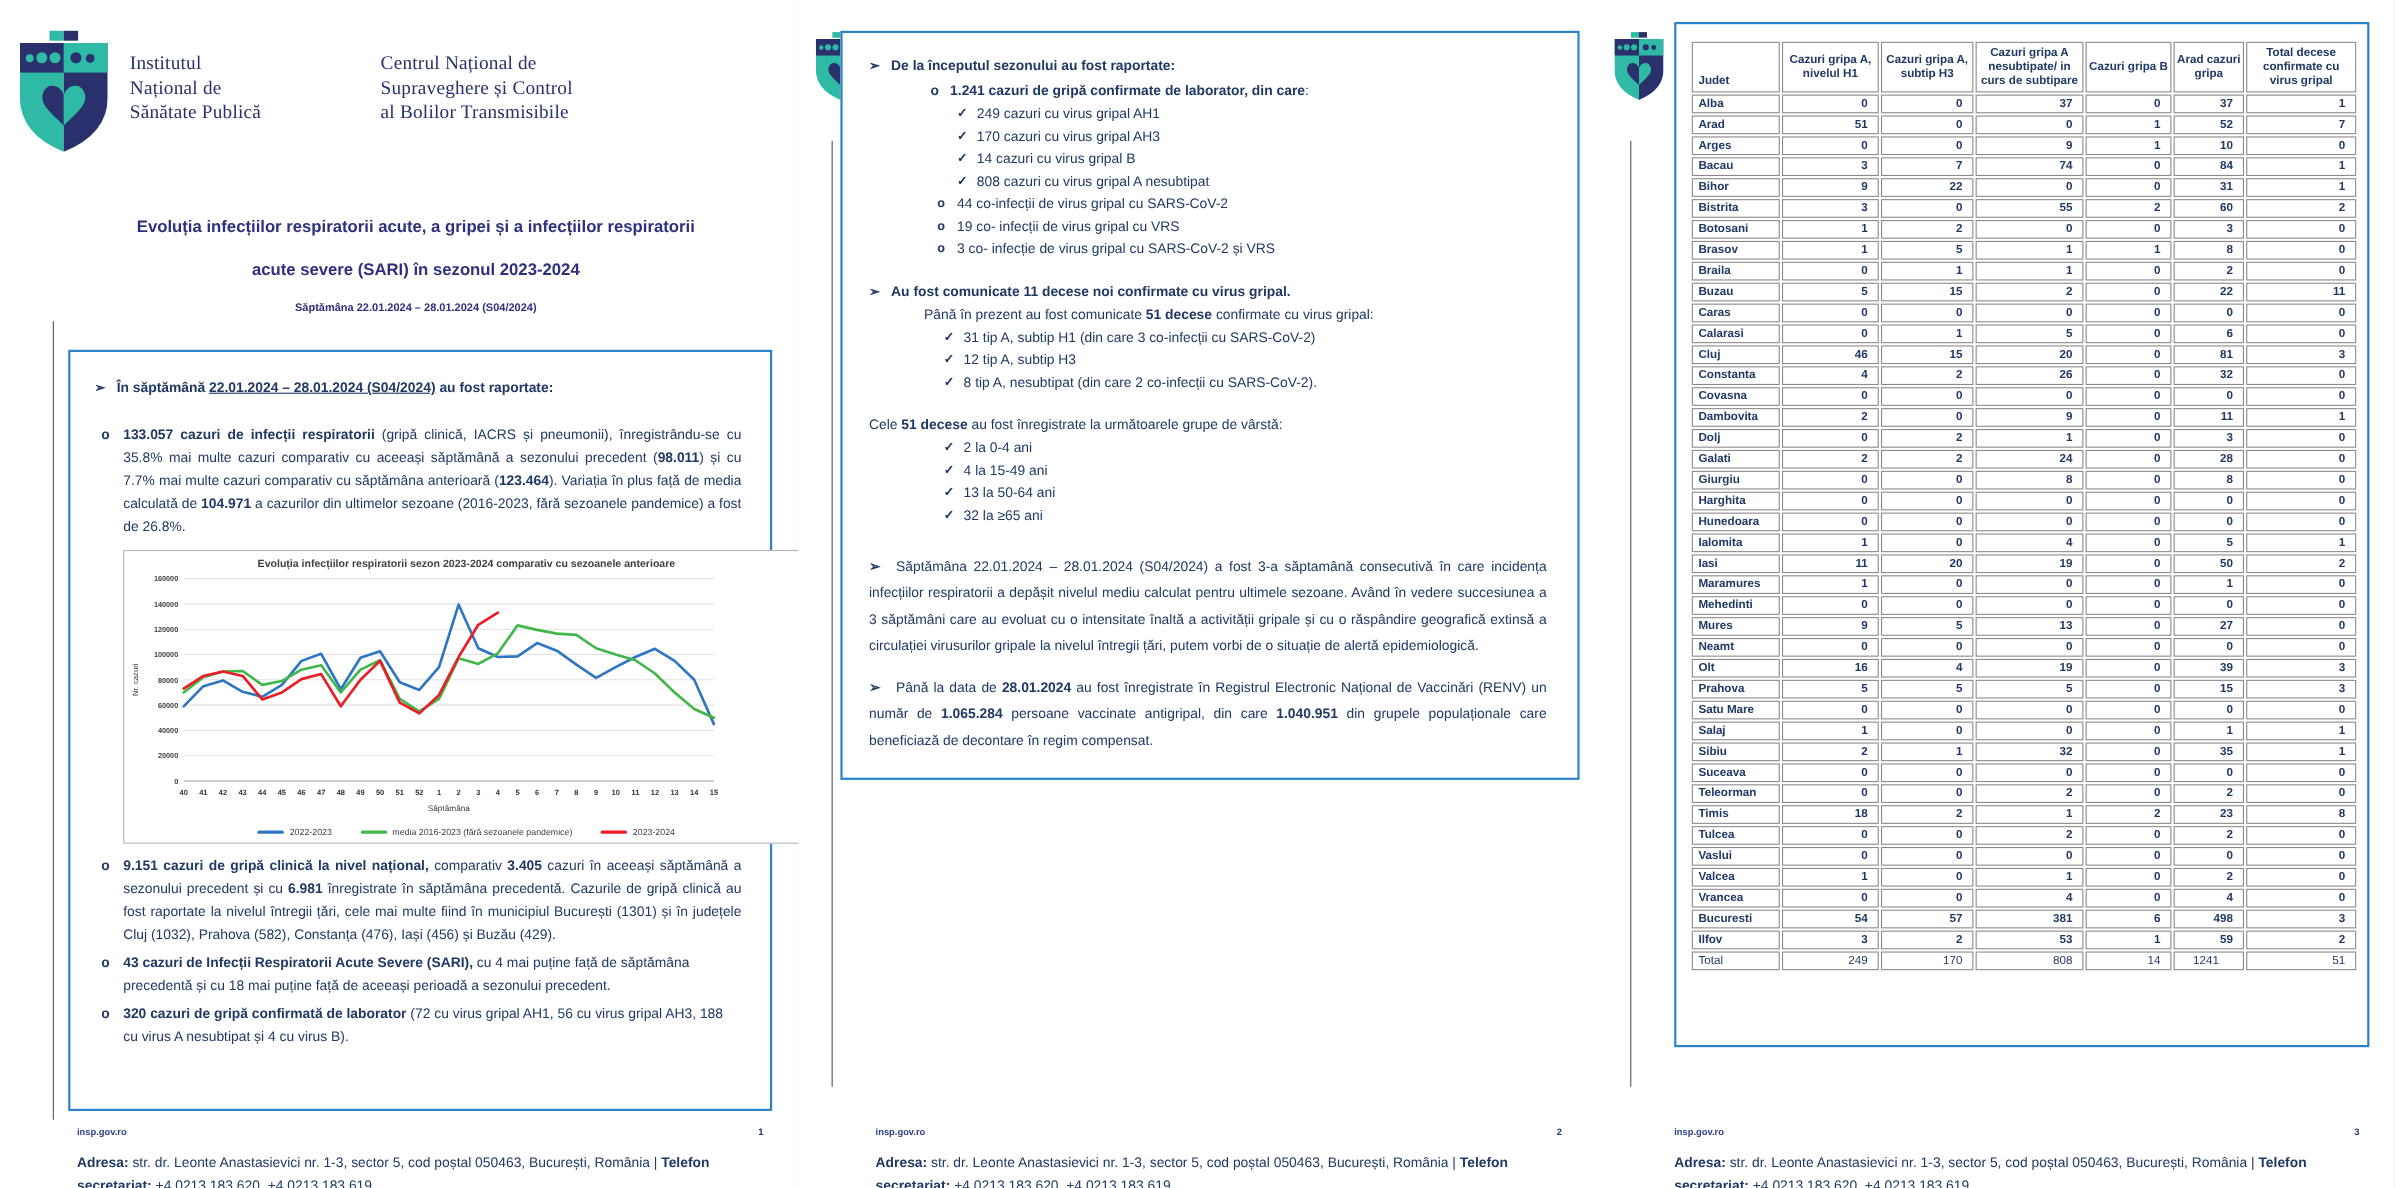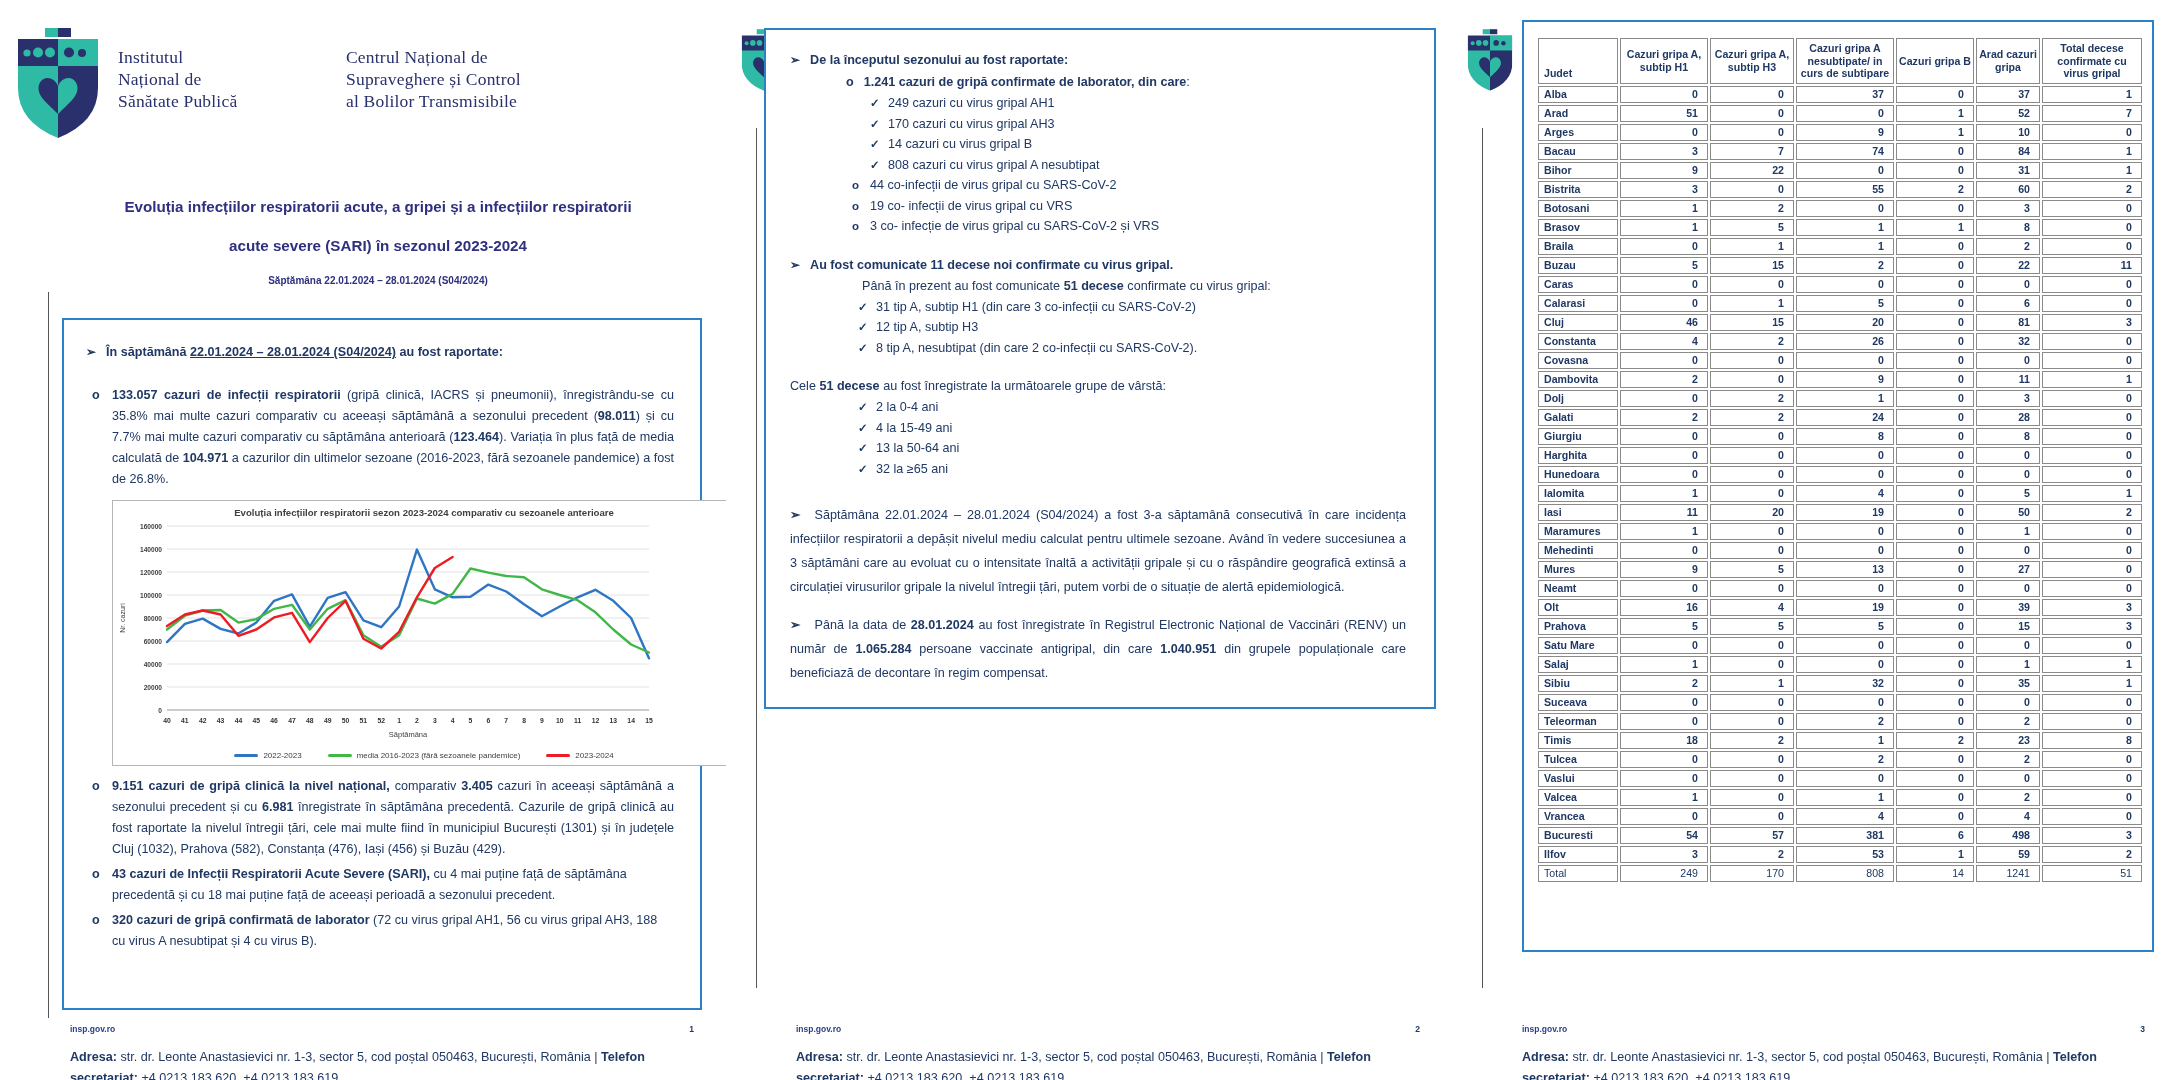--- a/index.html
+++ b/index.html
@@ -50,21 +50,21 @@
   .list .li { display:flex; align-items:flex-start; }
   .list .li .mk { flex:0 0 18px; font-size:11.5px; line-height:20.5px; font-weight:bold; }
   .list .li .tx { line-height:20.5px; }
   .list.checks1 { margin-left:80px; }
   .list.circles1 { margin-left:62px; }
   .list.circles1 .li .mk { font-weight:bold; }
   .list.checks2 { margin-left:68px; }
   .sp18 { height:18px; } .sp10 { height:10px; }
   .para { font-size:12.6px; line-height:24px; color:#1f3864; margin-top:14px; }
   .para .mk-inline { font-weight:bold; margin-right:14px; }
-  .intro-indent { margin-left:72px; }
+  .intro-indent { margin-left:50px; }
 
   
   table.judet { width:100%; table-layout:fixed; border-collapse:separate; border-spacing:2px; }
   table.judet th, table.judet td { border:1px solid #8a8a8a; background:#fff; font-size:10.6px; color:#1f3864; padding:1px 4px; }
   table.judet th { font-weight:bold; text-align:center; vertical-align:middle; line-height:12.5px; padding:3px 2px; }
   table.judet th.judet-h { vertical-align:bottom; text-align:left; padding-left:5px; }
   table.judet td { height:17px; }
   table.judet td.county { font-weight:bold; text-align:left; padding-left:5px; }
   table.judet td.num { text-align:right; padding-right:9px; font-weight:bold; }
   table.judet tr.total td { font-weight:normal; }
@@ -355,21 +355,21 @@
             <col style="width:88px">
             <col style="width:84px">
             <col style="width:98px">
             <col style="width:78px">
             <col style="width:64px">
             <col style="width:100px">
         </colgroup>
         <thead>
           <tr>
             <th class="judet-h">Judet</th>
-            <th>Cazuri gripa A, subtip H1</th>
+            <th>Cazuri gripa A, nivelul H1</th>
             <th>Cazuri gripa A, subtip H3</th>
             <th>Cazuri gripa A nesubtipate/ in curs de subtipare</th>
             <th>Cazuri gripa B</th>
             <th>Arad cazuri gripa</th>
             <th>Total decese confirmate cu virus gripal</th>
           </tr>
         </thead>
         <tbody id="county-tbody">
             <tr>
               <td class="county">Alba</td>
@@ -739,21 +739,21 @@
               <td class="num">1</td>
               <td class="num">59</td>
               <td class="num">2</td>
             </tr>
             <tr class="total">
               <td class="county" style="font-weight: normal;">Total</td>
               <td class="num" style="font-weight: normal;">249</td>
               <td class="num" style="font-weight: normal; text-align: right;">170</td>
               <td class="num" style="font-weight: normal;">808</td>
               <td class="num" style="font-weight: normal;">14</td>
-              <td class="num" style="font-weight: normal;">1241</td>
+              <td class="num" style="font-weight: normal; text-align: center;">1241</td>
               <td class="num" style="font-weight: normal;">51</td>
             </tr>
           </tbody>
       </table>
     </div>
 
     <div class="footer-site">insp.gov.ro</div>
     <div class="footer-num">3</div>
     <div class="footer-addr">
       <div class="rich"><span style="font-weight: bold;">Adresa:</span><span> str. dr. Leonte Anastasievici nr. 1-3, sector 5, cod poștal 050463, București, România    |    </span><span style="font-weight: bold;">Telefon secretariat:</span><span> +4 0213 183 620, +4 0213 183 619</span></div>

